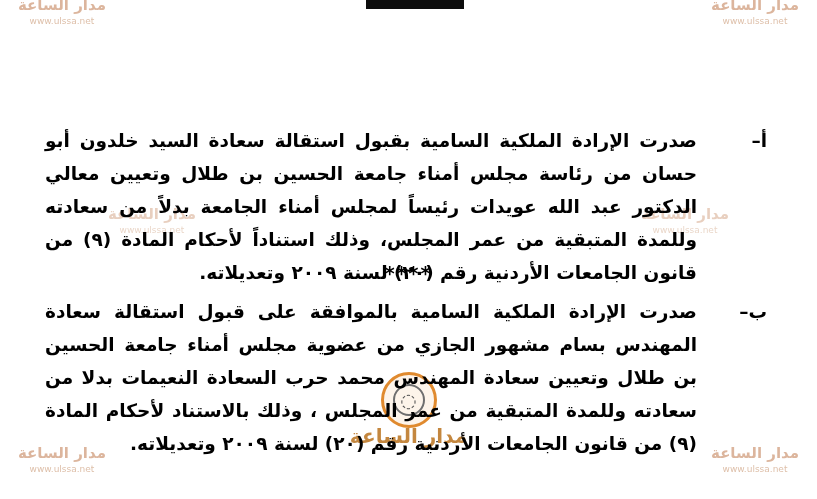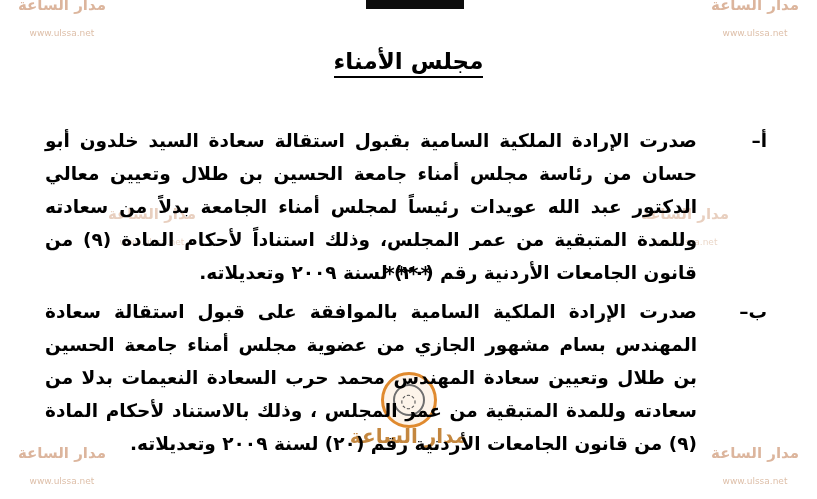--- a/index.html
+++ b/index.html
@@ -47,21 +47,21 @@
   }
   .wm .wm-main {
     font-size: 15px;
     font-weight: bold;
     letter-spacing: .5px;
     display: block;
   }
   .wm .wm-sub {
     font-size: 9px;
     display: block;
-    margin-top: 13px;
+    margin-top: 1px;
     color: #d8b49a;
   }
   .wm-tl { top: -4px;  left: 18px;  }
   .wm-tr { top: -4px;  right: 18px; }
   .wm-ml { top: 205px; left: 108px; opacity: .55; }
   .wm-mr { top: 205px; right: 88px; opacity: .55; }
   .wm-bl { top: 444px; left: 18px;  }
   .wm-br { top: 444px; right: 18px; }
 
   
@@ -223,23 +223,20 @@
 
   <div class="wm-logo">
     <div class="ring">
       <div class="glyph">◌</div>
     </div>
     <div class="logo-text">مدار الساعة</div>
   </div>
 
   <div class="content">
 
-    <div class="doc-title">
-      <span>مجلس الأمناء</span>
-    </div>
 
     <div class="para" id="para-a">
       <span class="marker">أ–</span>
       <span class="body">صدرت الإرادة الملكية السامية بقبول استقالة سعادة السيد خلدون أبو حسان من رئاسة مجلس أمناء جامعة الحسين بن طلال وتعيين معالي الدكتور عبد الله عويدات رئيساً لمجلس أمناء الجامعة بدلاً من سعادته وللمدة المتبقية من عمر المجلس، وذلك استناداً لأحكام المادة (٩) من قانون الجامعات الأردنية رقم (٢٠) لسنة ٢٠٠٩ وتعديلاته.</span>
     </div>
 
     <div class="separator">****</div>
 
     <div class="para" id="para-b">
       <span class="marker">ب–</span>

